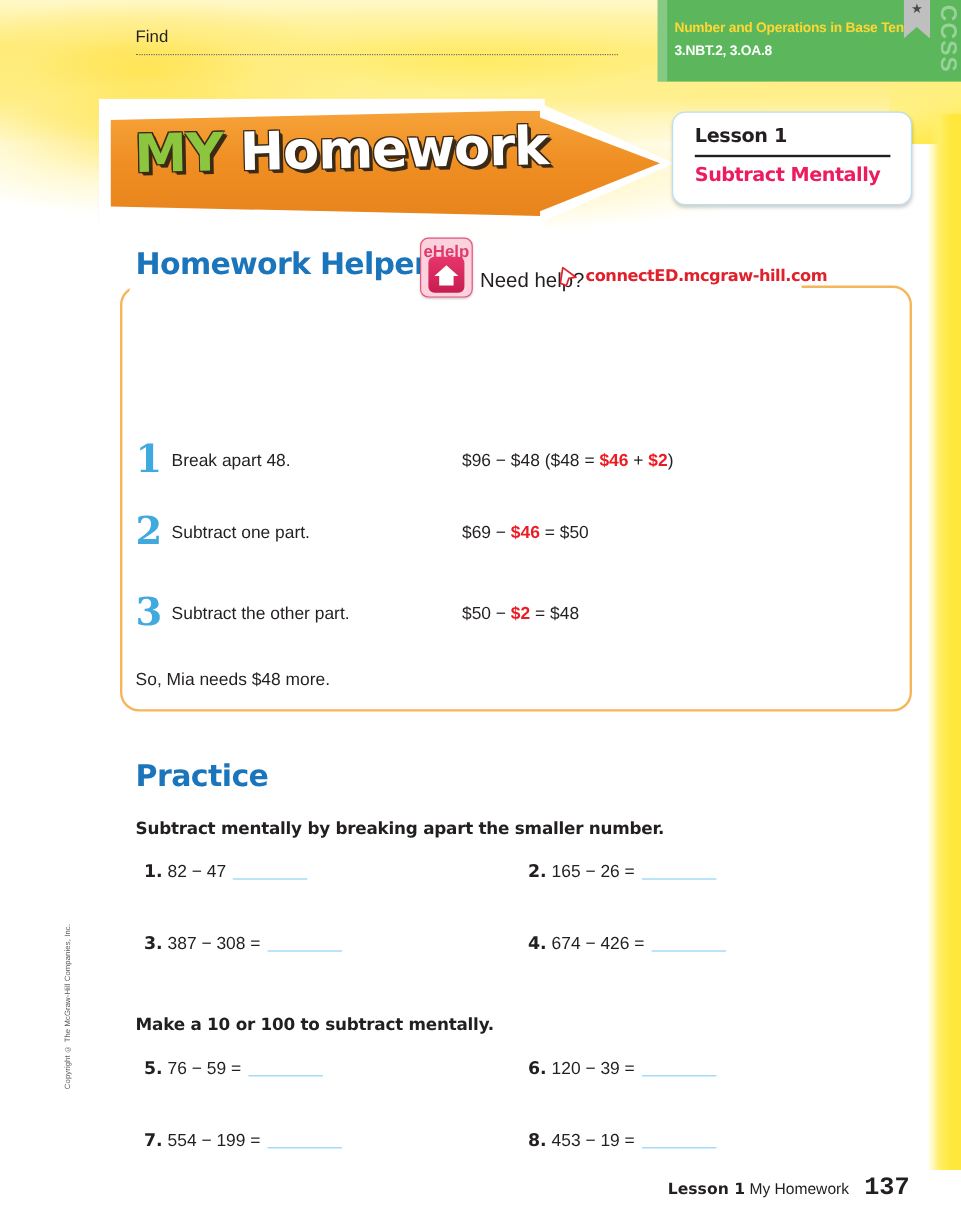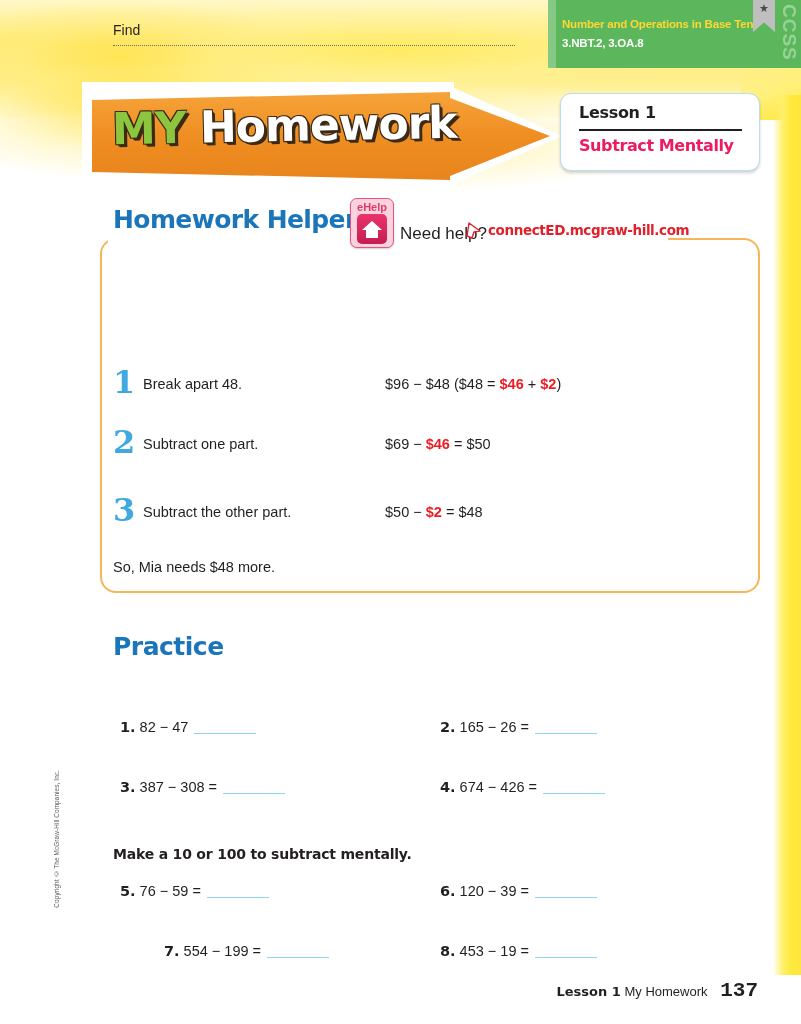--- a/index.html
+++ b/index.html
@@ -214,21 +214,21 @@
     left: 350px; top: 198px;
     width: 44px; height: 50px;
     background: #fbd2dd;
     border: 1.5px solid #e9537f;
     border-radius: 7px;
     z-index: 6;
     box-shadow: 0 1px 2px rgba(0,0,0,0.2);
   }
   .ehelp-label {
     position: absolute; left: 0; top: 2px; width: 100%;
-    text-align: center; font-size: 11px; font-weight: bold;
+    text-align: center; font-size: 14px; font-weight: bold;
     color: #e03a6d; font-family: "Liberation Sans", sans-serif;
   }
   .ehelp-sq {
     position: absolute; left: 6px; top: 15px;
     width: 30px; height: 30px;
     background: linear-gradient(180deg, #e8356b 0%, #c61d50 100%);
     border-radius: 5px;
   }
 
   .need-help {
@@ -486,20 +486,21 @@
     <div class="step-num">3</div>
     <div class="step-label">Subtract the other part.</div>
     <div class="step-eq">
       <span>$50 − </span><span class="red">$2</span><span></span><span class="red"></span><span> = $48</span>
     </div>
   </div>
 
   <div class="so-line">So, Mia needs $48 more.</div>
 
   <div class="practice-title">Practice</div>
+  <div class="directions dir1">Subtract mentally by breaking apart the smaller number.</div>
   <div class="directions dir2">Make a 10 or 100 to subtract mentally.</div>
 
   <div class="pitem" style="left:120px; top:719px;">
     <span class="pnum">1.</span><span>82 − 47</span><span class="blank"></span>
   </div>
   <div class="pitem" style="left:440px; top:719px;">
     <span class="pnum">2.</span><span>165 − 26 =</span><span class="blank"></span>
   </div>
   <div class="pitem" style="left:120px; top:779px;">
     <span class="pnum">3.</span><span>387 − 308 =</span><span class="blank"></span>
@@ -507,21 +508,21 @@
   <div class="pitem" style="left:440px; top:779px;">
     <span class="pnum">4.</span><span>674 − 426 =</span><span class="blank"></span>
   </div>
 
   <div class="pitem" style="left:120px; top:883px;">
     <span class="pnum">5.</span><span>76 − 59 =</span><span class="blank"></span>
   </div>
   <div class="pitem" style="left:440px; top:883px;">
     <span class="pnum">6.</span><span>120 − 39 =</span><span class="blank"></span>
   </div>
-  <div class="pitem" style="left:120px; top:943px;margin-left:44px;">
+  <div class="pitem" style="left:120px; top:943px;">
     <span class="pnum">7.</span><span>554 − 199 =</span><span class="blank"></span>
   </div>
   <div class="pitem" style="left:440px; top:943px;">
     <span class="pnum">8.</span><span>453 − 19 =</span><span class="blank"></span>
   </div>
 
   <div class="copyright">Copyright © The McGraw-Hill Companies, Inc.</div>
 
   <div class="footer">
     <b>Lesson 1</b>

